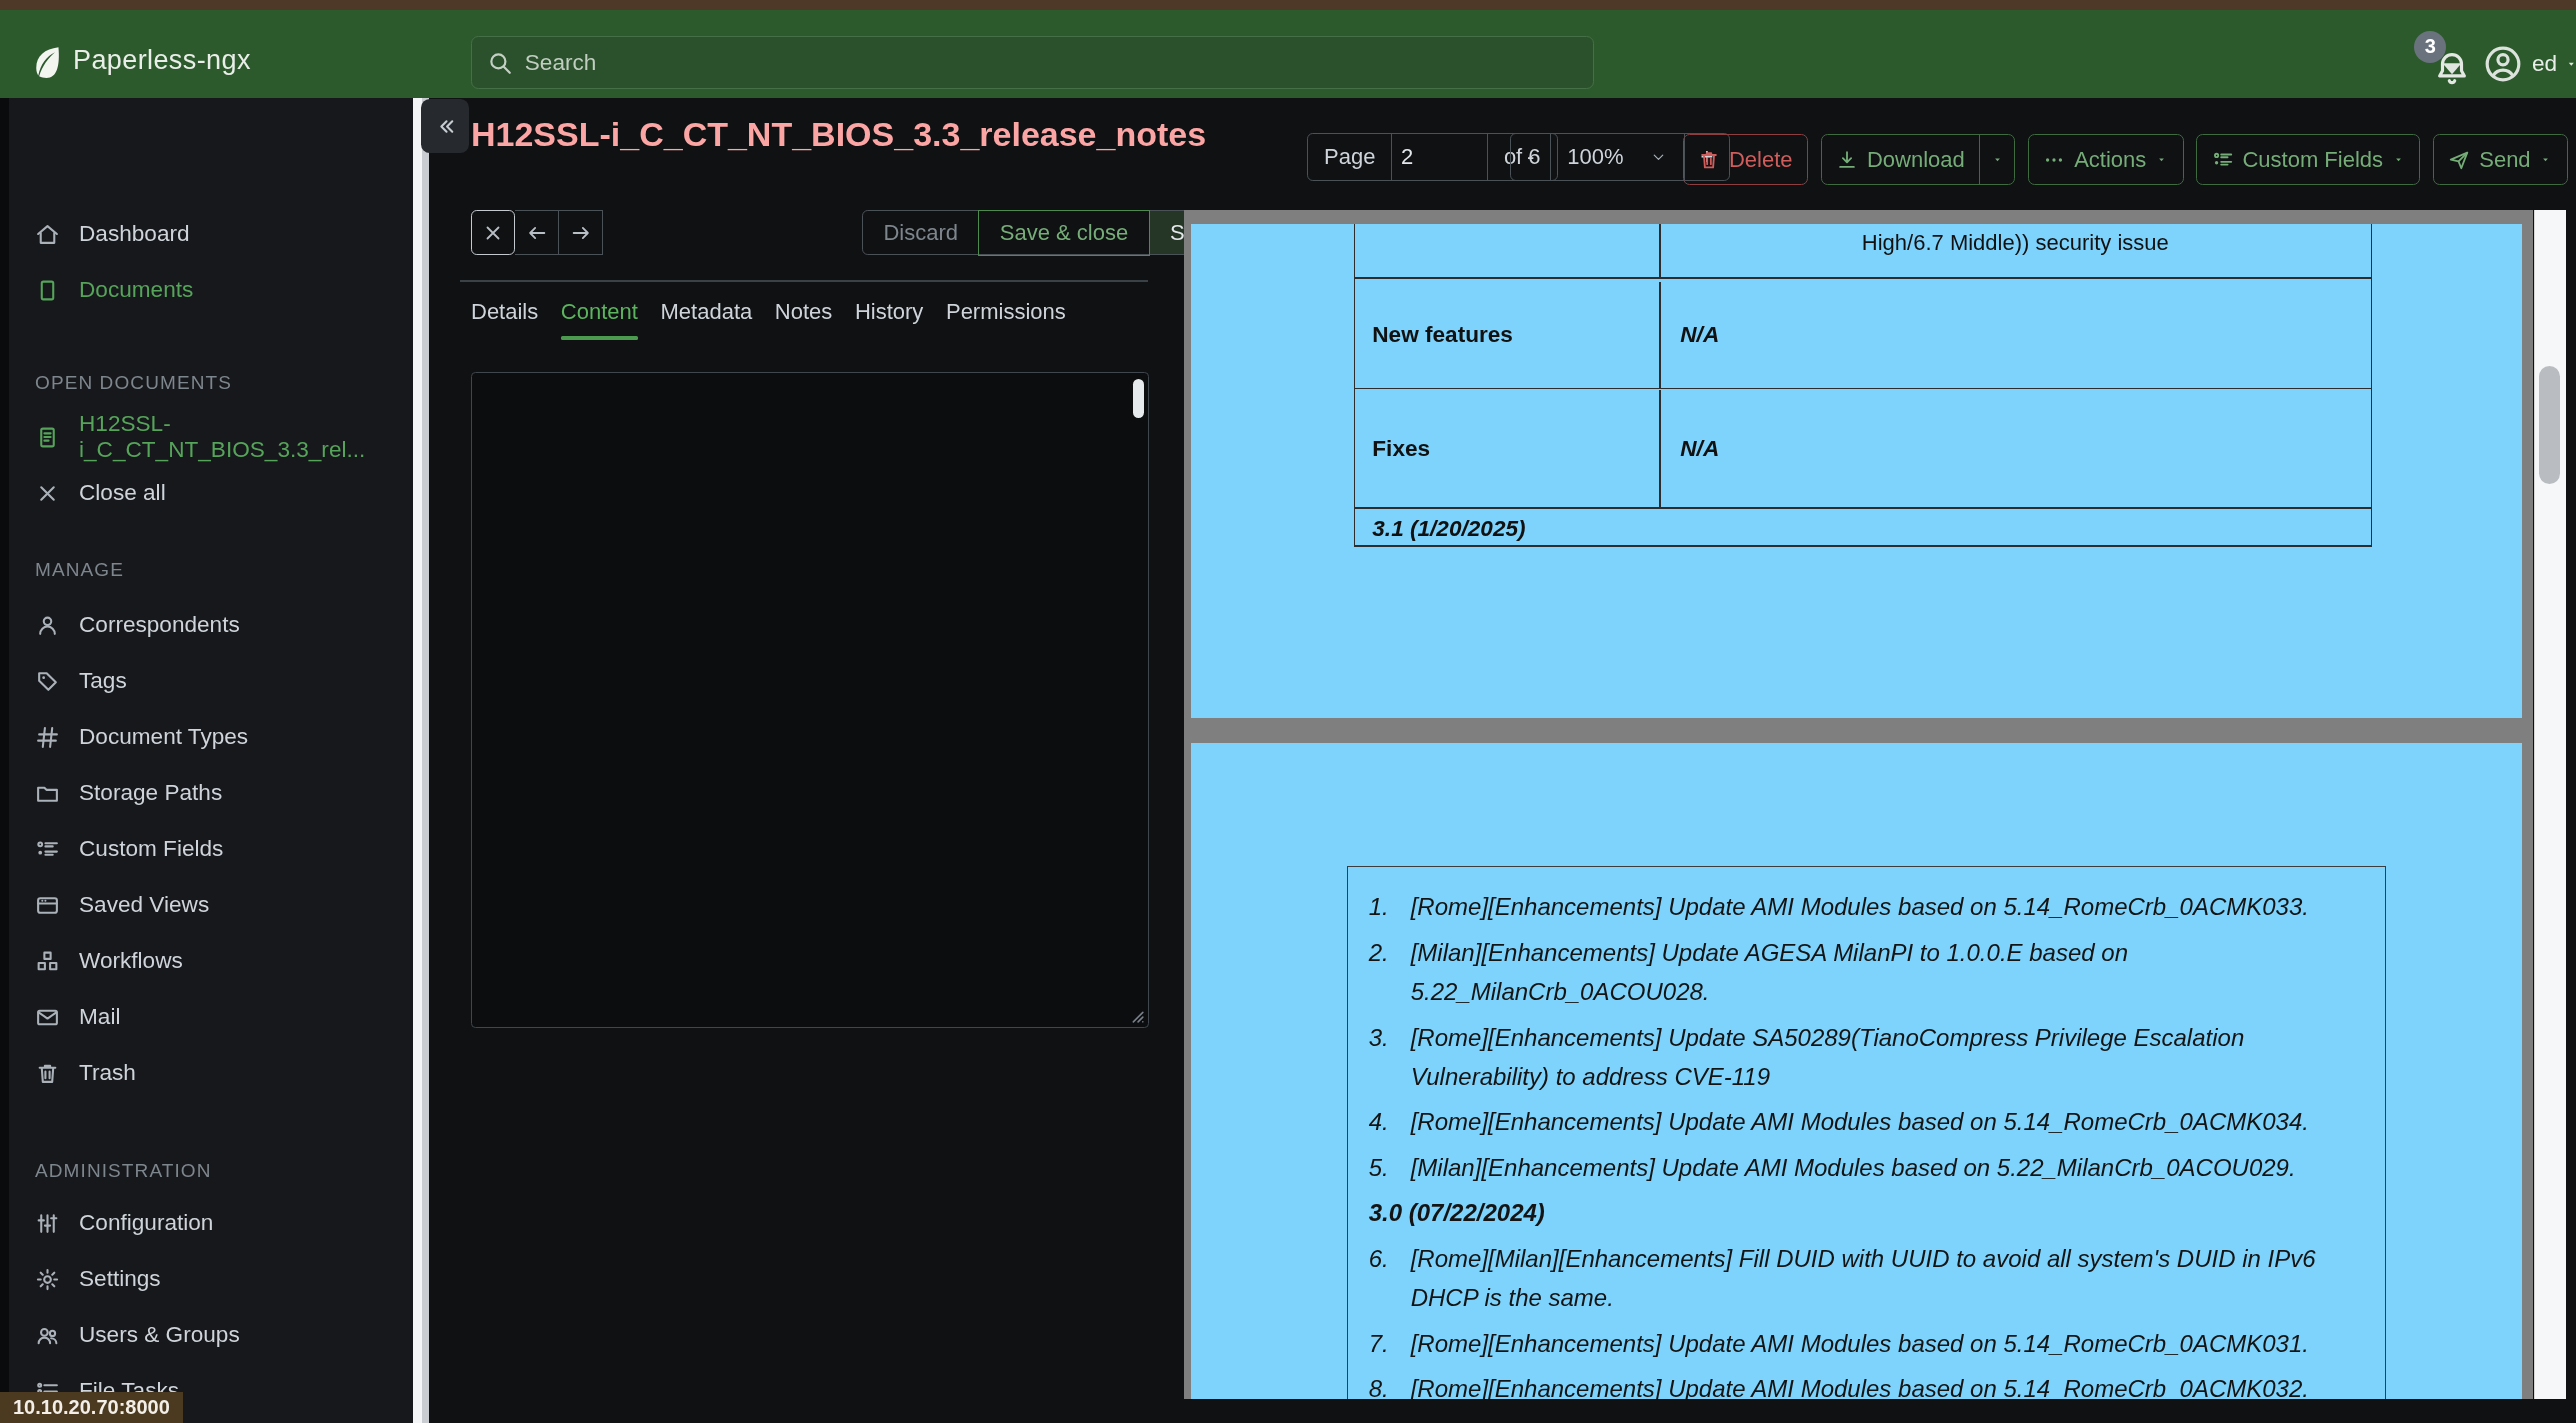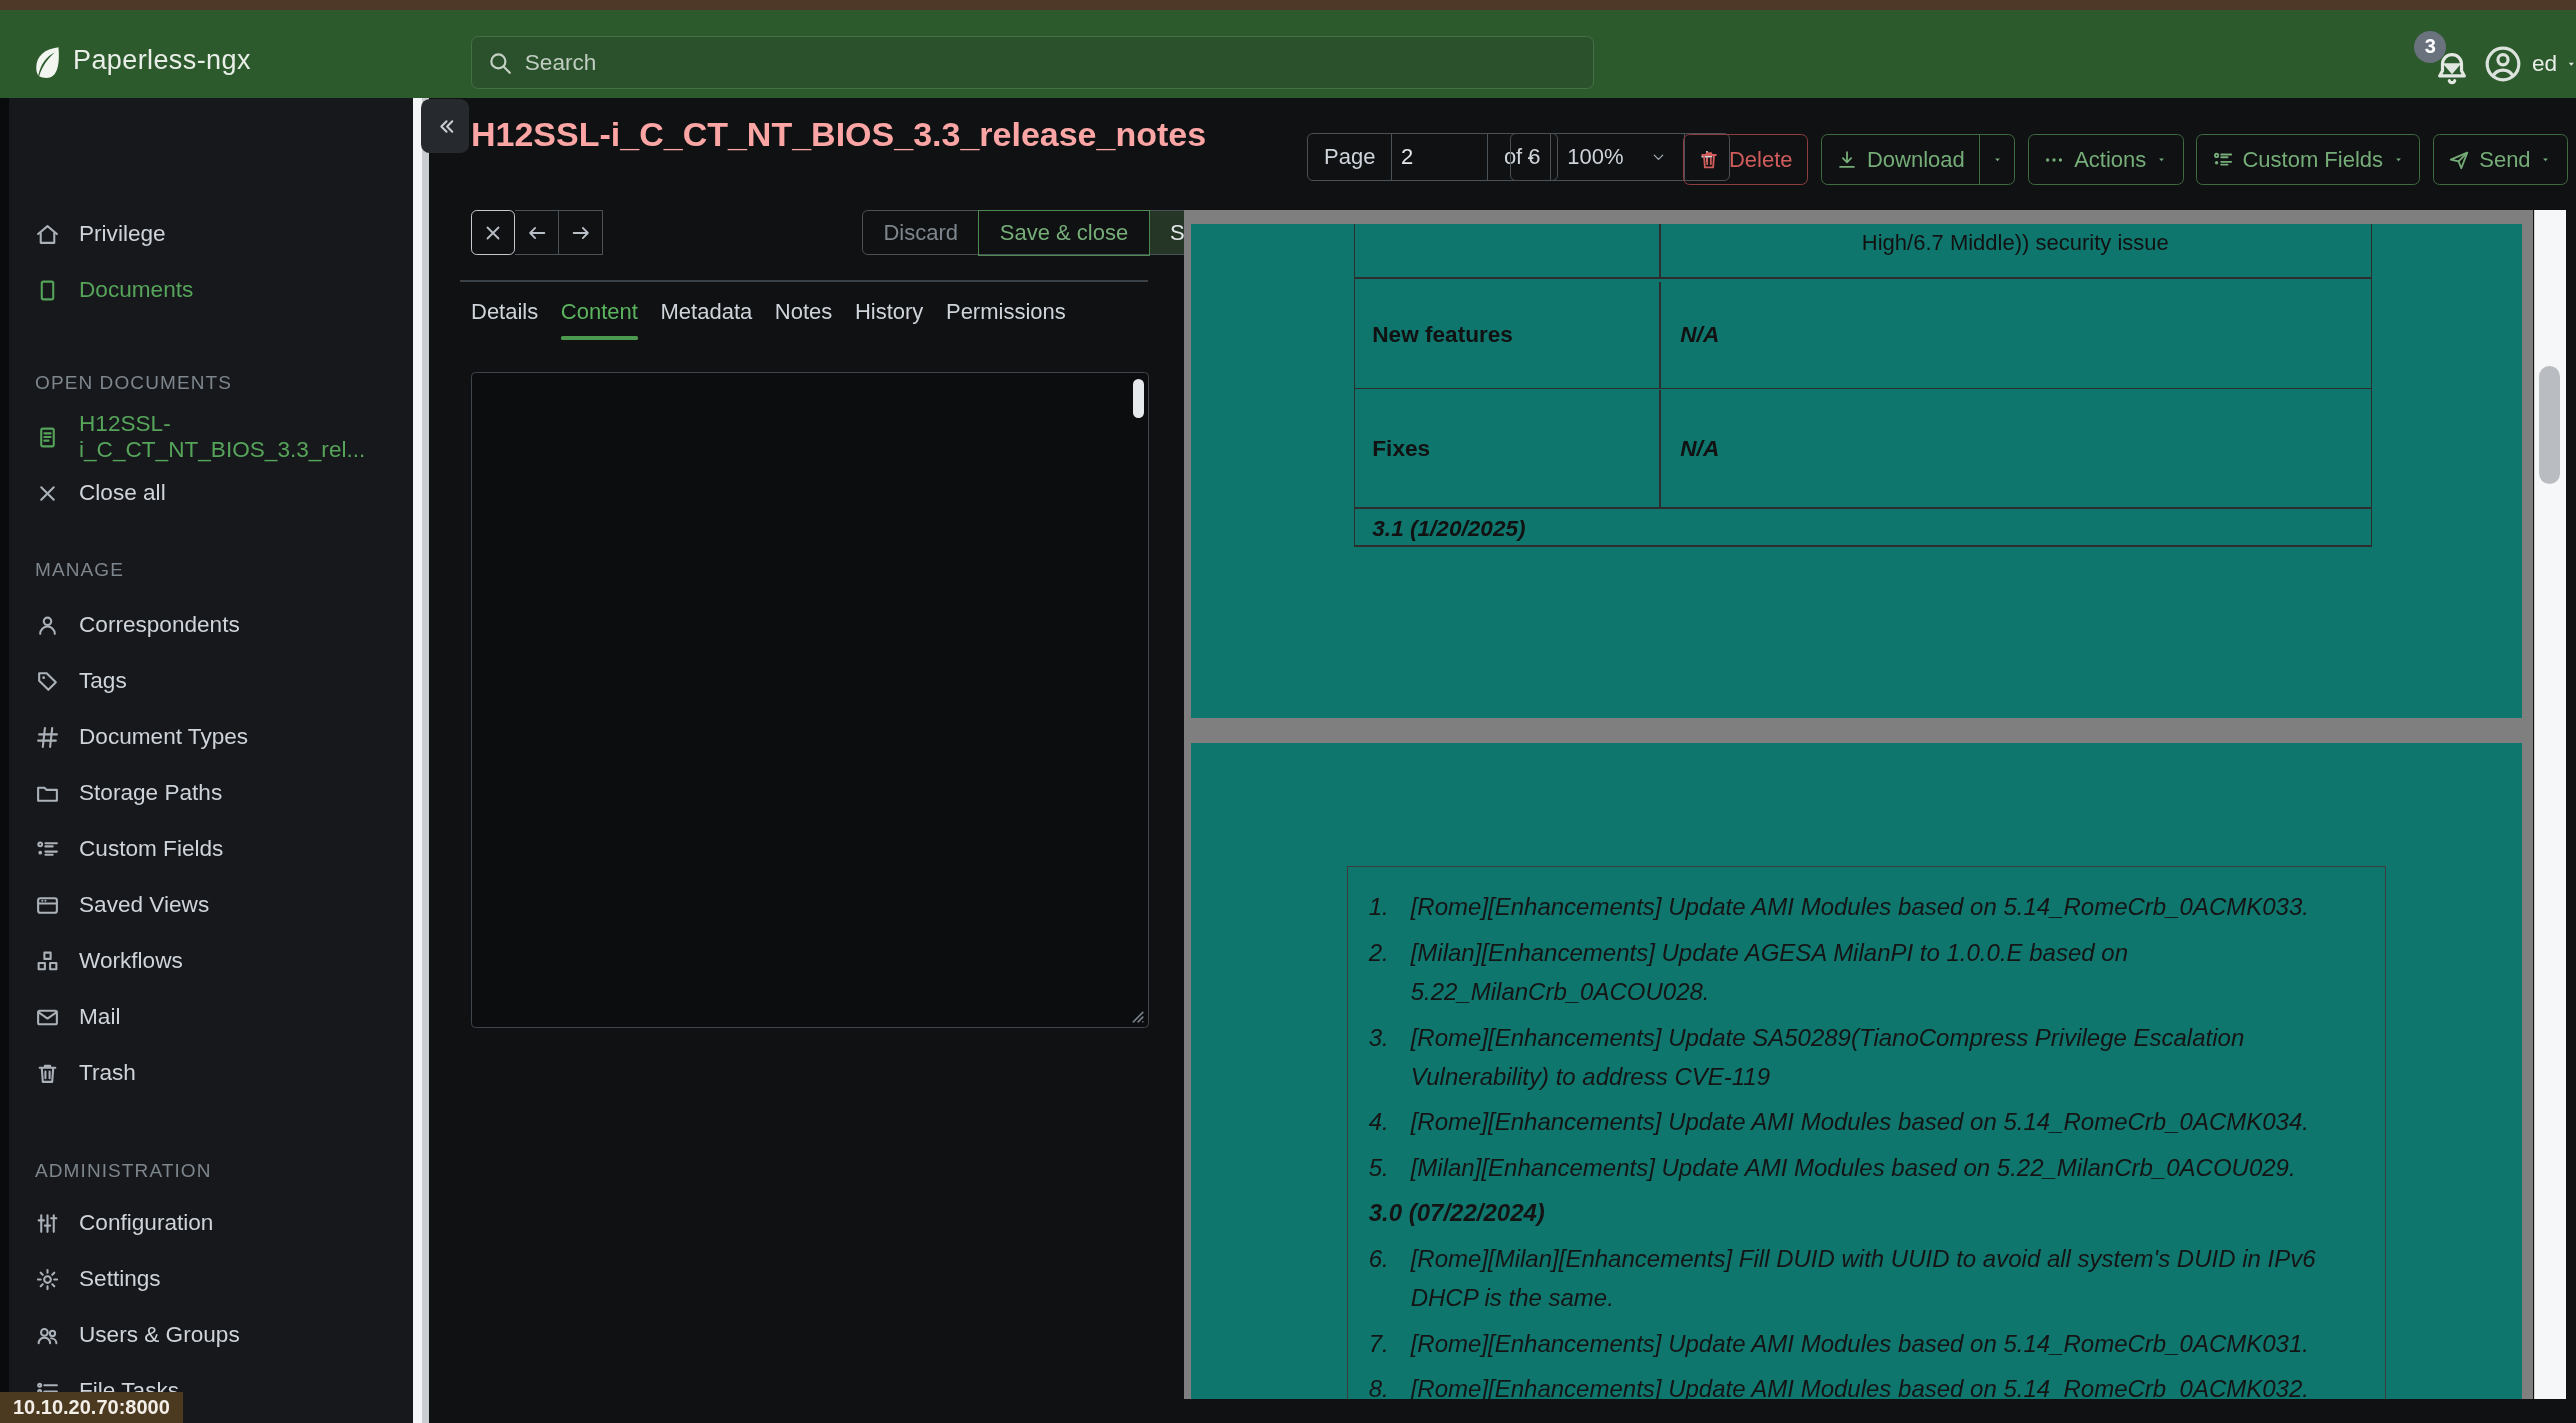--- a/index.html
+++ b/index.html
@@ -88,21 +88,21 @@
   
   #content-area{left:471px;top:372px;width:678px;height:656px;background:#0b0d0f;border:1.5px solid #3f464d;
       border-radius:4.4px;box-sizing:border-box;overflow:hidden;}
   #content-lines{position:absolute;left:20.4px;top:13px;width:613px;}
   .cl{height:32px;line-height:32px;font-size:22px;color:#c9cfd5;white-space:nowrap;}
   #ta-thumb{position:absolute;right:4.4px;top:5.8px;width:11px;height:39px;background:#e7eaed;border-radius:5.8px;}
   #ta-resize{position:absolute;right:2.2px;bottom:2.2px;width:19px;height:19px;color:#79828a;}
 
   
   #viewer{left:1184px;top:210px;width:1349px;height:1189px;background:#7f7f7f;overflow:hidden;}
-  .page{position:absolute;left:7.3px;width:1331px;background:#0f766e;overflow:hidden;}
+  .page{position:absolute;left:7.3px;width:1331px;background:#7dd3fc;overflow:hidden;}
   #page1{top:14px;height:494px;}
   #page2{top:533px;height:656px;}
 
   #rn-table{position:absolute;left:163px;top:0;width:1016px;height:323px;
       border-left:1.5px solid #2d2d2d;border-right:1.5px solid #2d2d2d;color:#111;}
   .trow{position:absolute;left:0;width:100%;box-sizing:border-box;}
   .tdiv{position:absolute;left:304px;top:0;bottom:0;width:1.5px;background:#2d2d2d;}
   #trow0{top:0;height:55px;border-bottom:2.2px solid #2d2d2d;}
   #trow0 .val{position:absolute;left:304px;width:712px;text-align:center;top:5.8px;font-size:22px;}
   #trow1{top:58px;height:107px;border-bottom:1.5px solid #2d2d2d;}
@@ -186,21 +186,21 @@
   <div class="abs" id="sidebar">
     <div class="sb-list" style="top:108px;">
 
     <div class="sb-item">
           <span class="ic">
             <svg viewBox="0 0 24 24">
               <path d="M3 11.5 12 4l9 7.5" fill="none" stroke="currentColor" stroke-width="2" stroke-linecap="round" stroke-linejoin="round"></path>
               <path d="M5.5 10.5V20h13v-9.5" fill="none" stroke="currentColor" stroke-width="2" stroke-linecap="round" stroke-linejoin="round"></path>
             </svg>
           </span>
-          <span>Privilege</span>
+          <span>Dashboard</span>
         </div>
         <div class="sb-item active">
           <span class="ic">
             <svg viewBox="0 0 24 24">
               <rect x="6.5" y="3.5" width="11" height="17" rx="1.5" fill="none" stroke="currentColor" stroke-width="2" stroke-linecap="round" stroke-linejoin="round"></rect>
             </svg>
           </span>
           <span>Documents</span>
         </div>
       </div>

